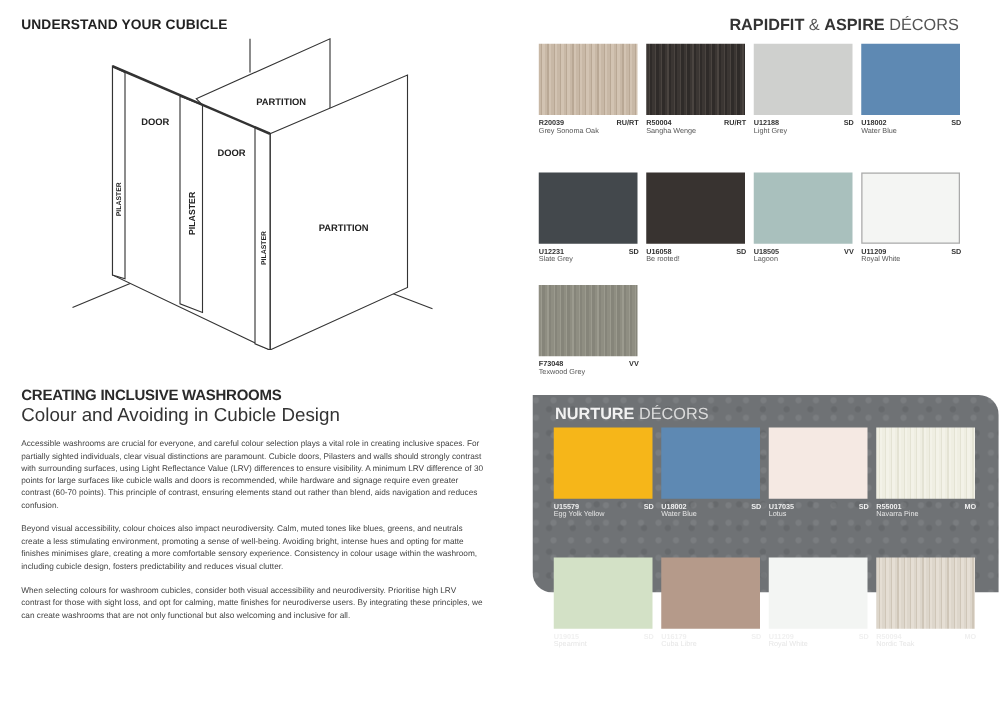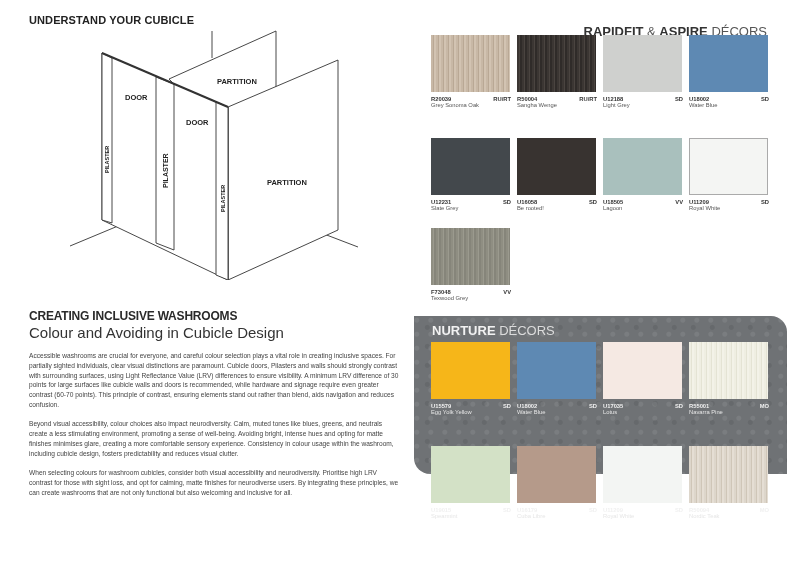--- a/index.html
+++ b/index.html
@@ -1,36 +1,36 @@
 <!DOCTYPE html>
 <html><head>
 <meta charset="utf-8">
 <style>
   * { box-sizing: border-box; margin: 0; padding: 0; }
   body { width: 800px; height: 562px; background: #ffffff; font-family: "Liberation Sans", sans-serif; color: #333; position: relative; overflow: hidden; }
-  .left { position: absolute; left: 12px; top: 0; width: 400px; height: 410px; text-decoration: underline; }
+  .left { position: absolute; left: 0; top: 0; width: 400px; height: 410px; text-decoration: underline; }
   .section-title { position: absolute; left: 17px; top: 14px; font-size: 11px; font-weight: bold; color: #222; letter-spacing: 0.1px; }
   .diagram { position: absolute; left: 50px; top: 30px; width: 300px; height: 250px; }
   .diagram svg { width: 100%; height: 100%; }
   .diagram text { font-family: "Liberation Sans", sans-serif; font-weight: bold; fill: #222; }
   .main-heading { position: absolute; left: 17px; top: 309px; font-size: 12px; font-weight: bold; color: #2a2a2a; letter-spacing: -0.2px; text-align: right; }
   .sub-heading { position: absolute; left: 17px; top: 324px; font-size: 15px; color: #333; font-weight: normal; }
   .body-text { position: absolute; left: 17px; top: 351px; width: 370px; font-size: 6.6px; line-height: 9.8px; color: #444; }
   .body-text p { margin-bottom: 9.5px; }
   .right { position: absolute; left: 410px; top: 0; width: 390px; height: 562px; }
-  .rapid-title { position: absolute; right: 33px; top: 24px; font-size: 13px; color: #333; }
+  .rapid-title { position: absolute; right: 33px; top: 12px; font-size: 13px; color: #333; }
   .rapid-title .b { font-weight: bold; }
   .rapid-title .l { font-weight: normal; color: #555; }
   .grid-rapid { position: absolute; left: 21px; top: 35px; width: 340px; }
   .swatch-cell { position: absolute; width: 80px; }
   .swatch { width: 79px; height: 57px; }
   .swatch.bordered { border: 1px solid #aaa; }
   .lab-row { display: flex; justify-content: space-between; font-size: 5.8px; font-weight: bold; color: #333; margin-top: 4px; line-height: 6px; }
   .lab-name { font-size: 5.8px; color: #555; line-height: 7px; }
-  .nurture { position: absolute; left: 4px; top: 316px; width: 373px; height: 158px; border-radius: 0 16px 0 16px; background: #6f7275; background-image: radial-gradient(circle at 20% 30%, rgba(255,255,255,0.08) 0 2px, transparent 3px), radial-gradient(circle at 70% 60%, rgba(0,0,0,0.08) 0 2px, transparent 3px); background-size: 14px 14px, 19px 19px; }
+  .nurture { position: absolute; left: 16px; top: 316px; width: 373px; height: 158px; border-radius: 0 16px 0 16px; background: #6f7275; background-image: radial-gradient(circle at 20% 30%, rgba(255,255,255,0.08) 0 2px, transparent 3px), radial-gradient(circle at 70% 60%, rgba(0,0,0,0.08) 0 2px, transparent 3px); background-size: 14px 14px, 19px 19px; }
   .nurture-title { position: absolute; left: 18px; top: 7px; font-size: 13px; color: #f2f2f2; }
   .nurture-title .b { font-weight: bold; }
   .nurture-title .l { font-weight: normal; color: #dcdcdc; }
   .nurture .lab-row { color: #f0f0f0; }
   .nurture .lab-name { color: #e6e6e6; }
   .wood-light { background: repeating-linear-gradient(90deg, #c8b8a6 0 2px, #b9a895 2px 3px, #d2c3b2 3px 5px); }
   .wood-dark { background: repeating-linear-gradient(90deg, #3b3633 0 2px, #4a4440 2px 3px, #2f2b29 3px 5px); }
   .wood-tex { background: repeating-linear-gradient(90deg, #8f8e82 0 2px, #9b9a8e 2px 3px, #86857a 3px 5px); }
   .wood-navarra { background: repeating-linear-gradient(90deg, #efeee2 0 2px, #e4e3d4 2px 3px, #f3f2e8 3px 5px); }
   .wood-nordic { background: repeating-linear-gradient(90deg, #ddd6cb 0 2px, #cfc6b8 2px 3px, #e5ded4 3px 5px); }

